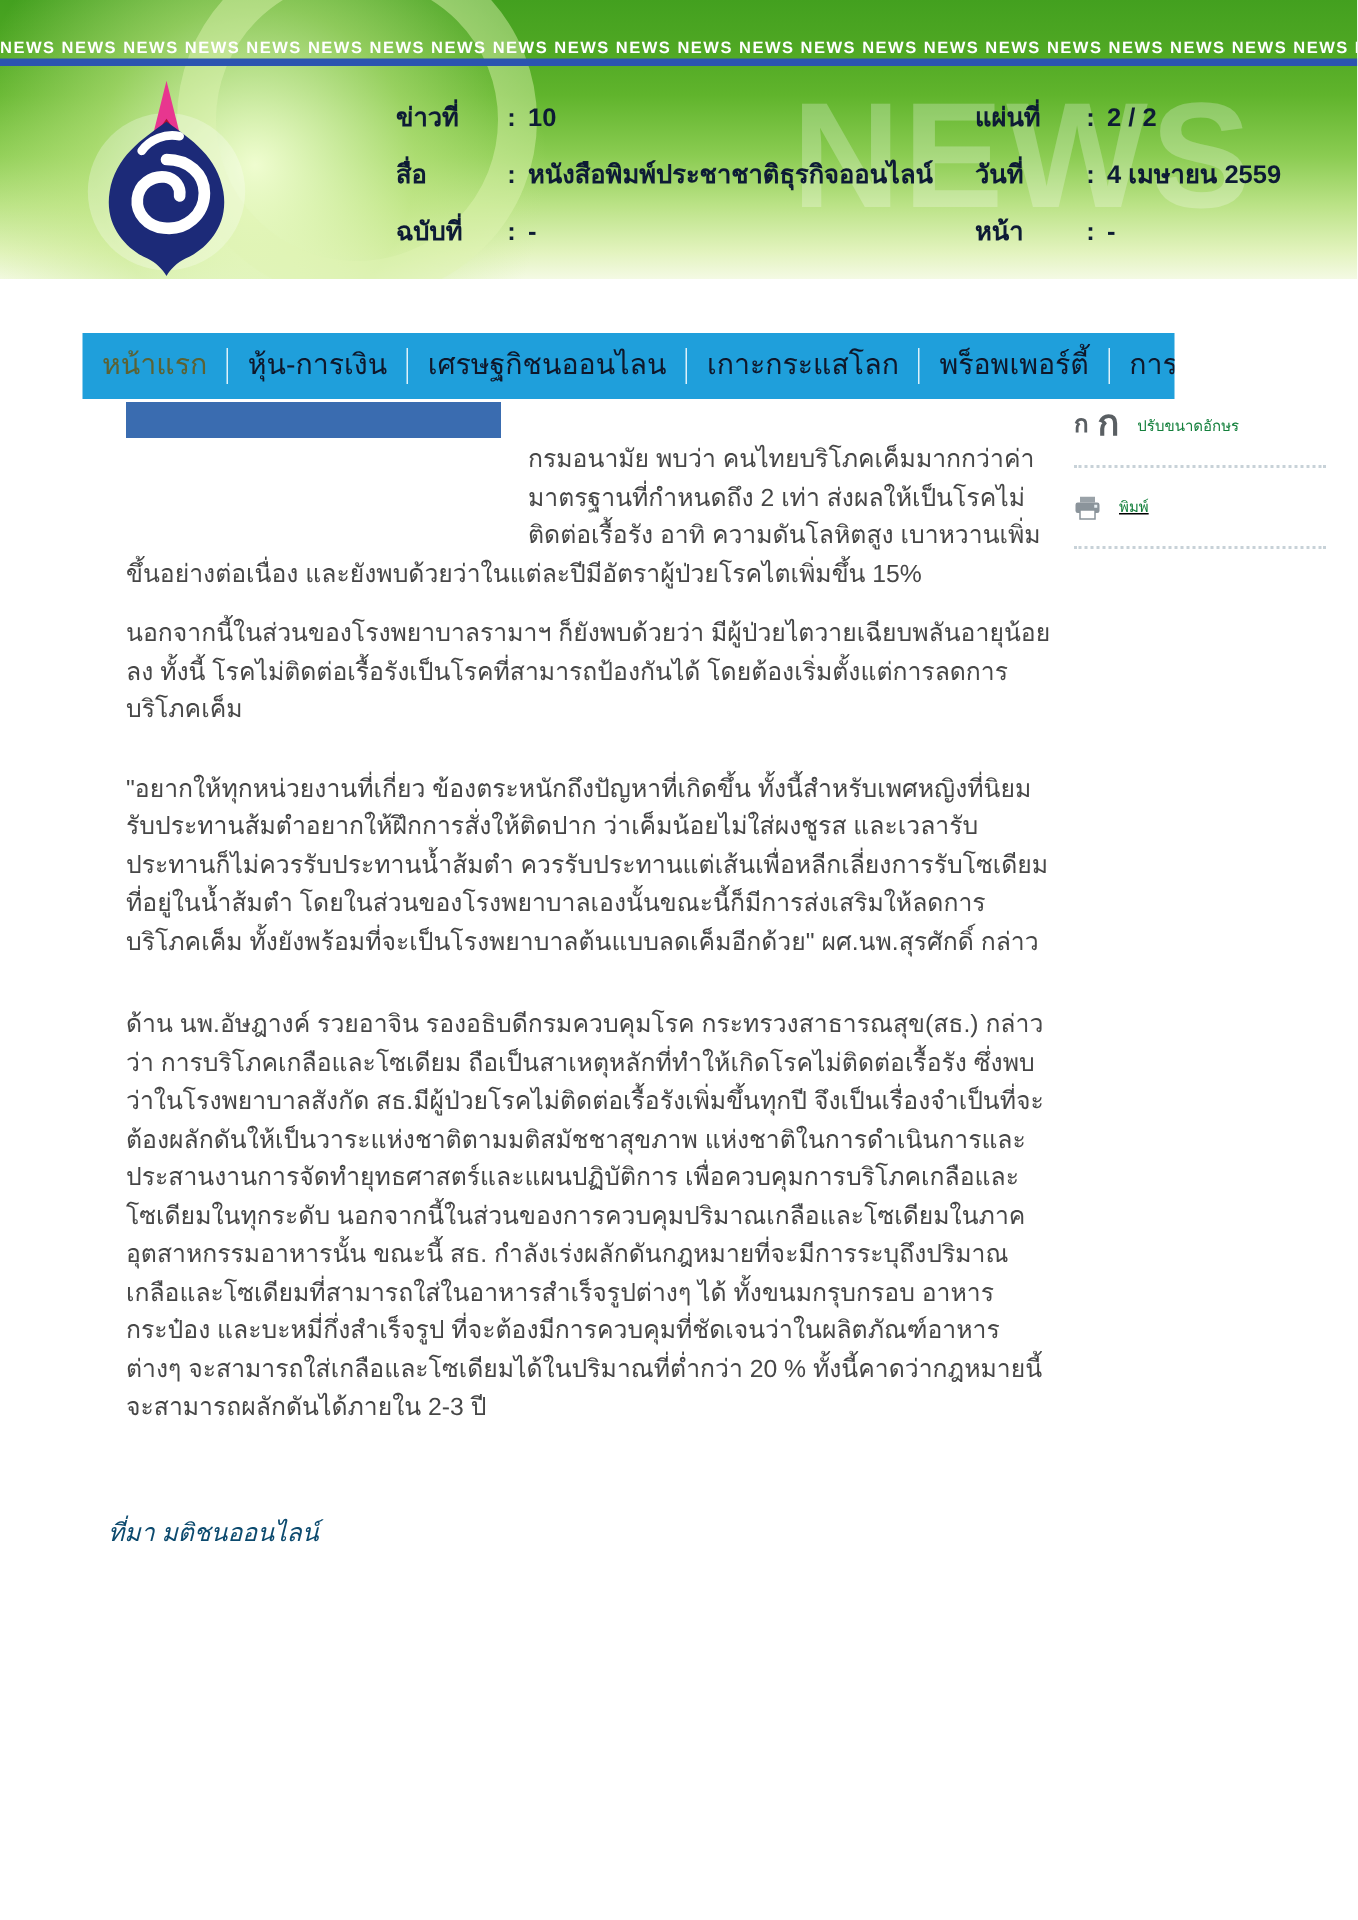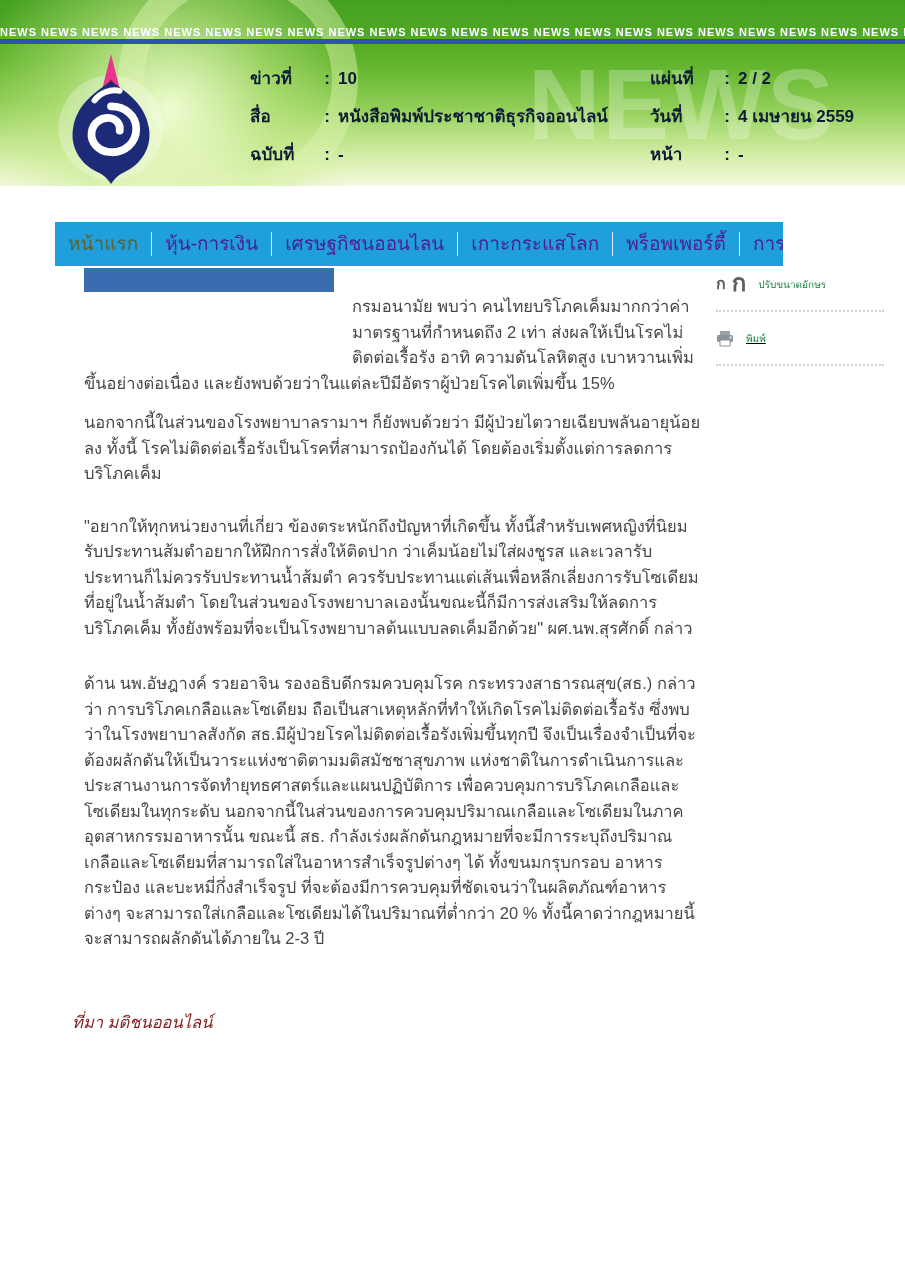--- a/index.html
+++ b/index.html
@@ -13,42 +13,42 @@
     background:radial-gradient(circle at 230px 120px,rgba(244,255,214,0.95) 0%,rgba(198,233,138,0.55) 34%,rgba(120,190,60,0) 62%);}
   .header-swirl{position:absolute;left:118px;top:-40px;width:240px;height:240px;border-radius:50%;
     border:26px solid rgba(225,245,180,0.45);box-sizing:border-box;}
   .ticker{position:absolute;left:0;top:26px;width:905px;height:13px;line-height:13px;
     color:#ffffff;font-size:11px;font-weight:bold;letter-spacing:1px;white-space:nowrap;overflow:hidden;}
   .blue-line{position:absolute;left:0;top:39px;width:905px;height:5px;background:#2b54b0;}
   .logo{position:absolute;left:36px;top:50px;width:150px;height:136px;}
   .watermark{position:absolute;left:528px;top:44px;width:400px;height:130px;overflow:hidden;
     font-size:100px;font-weight:bold;letter-spacing:2px;color:rgba(255,255,255,0.26);line-height:120px;z-index:1;}
   .meta-col{position:absolute;top:66px;z-index:2;}
-  .meta-left{left:250px;width:370px;}
+  .meta-left{left:264px;width:370px;}
   .meta-right{left:618px;width:287px;margin-left:32px;}
   .meta-row{display:flex;margin-bottom:13px;font-size:17px;font-weight:bold;color:#0d1b35;line-height:25px;}
   .meta-label{flex:0 0 66px;}
   .meta-colon{flex:0 0 22px;text-align:center;}
   .meta-value{flex:1;white-space:nowrap;}
 
   
   .nav{position:absolute;left:55px;top:222px;width:728px;height:44px;background:#1f9fdb;
     display:flex;align-items:center;box-sizing:border-box;overflow:hidden;}
-  .nav-item{color:#4c1d95;font-size:19px;padding:0 13px;white-space:nowrap;cursor:pointer;line-height:24px;}
+  .nav-item{color:#0f172a;font-size:19px;padding:0 13px;white-space:nowrap;cursor:pointer;line-height:24px;}
   .nav-item + .nav-item{border-left:1px solid rgba(255,255,255,0.85);}
   .nav-item.active{color:#5b6234;}
 
   
   .main{position:absolute;left:72px;top:268px;width:630px;font-size:16.5px;line-height:25.5px;color:#474747;}
   .p{margin:0 0 27px 12px;}
   .p-first{position:relative;padding-top:26px;margin-bottom:14px;}
   .redact-block{position:absolute;left:0;top:0;width:250px;height:24px;background:#3a6cb0;}
   .wrap-spacer{float:left;width:268px;height:52px;}
   .p-quote{margin-bottom:30px;}
-  .source{margin-top:58px;font-style:italic;color:#7f1d1d;}
+  .source{margin-top:58px;font-style:italic;color:#0c4a6e;}
 
   
   .tools{position:absolute;left:716px;top:270px;width:168px;}
   .tool-row{display:flex;align-items:flex-end;margin-bottom:0;}
   .font-small{font-size:16px;color:#5a5f63;font-weight:bold;cursor:pointer;line-height:24px;}
   .font-large{font-size:24px;color:#5a5f63;font-weight:bold;cursor:pointer;margin-left:6px;line-height:26px;}
   .tool-label{font-size:10px;color:#15803d;margin-left:12px;line-height:22px;cursor:pointer;}
   .dotted{border:0;border-top:2px dotted #c8d2d8;margin:14px 0 16px 0;}
   .print-row{display:flex;align-items:center;text-decoration:underline;}
   .print-icon{width:18px;height:16px;}

